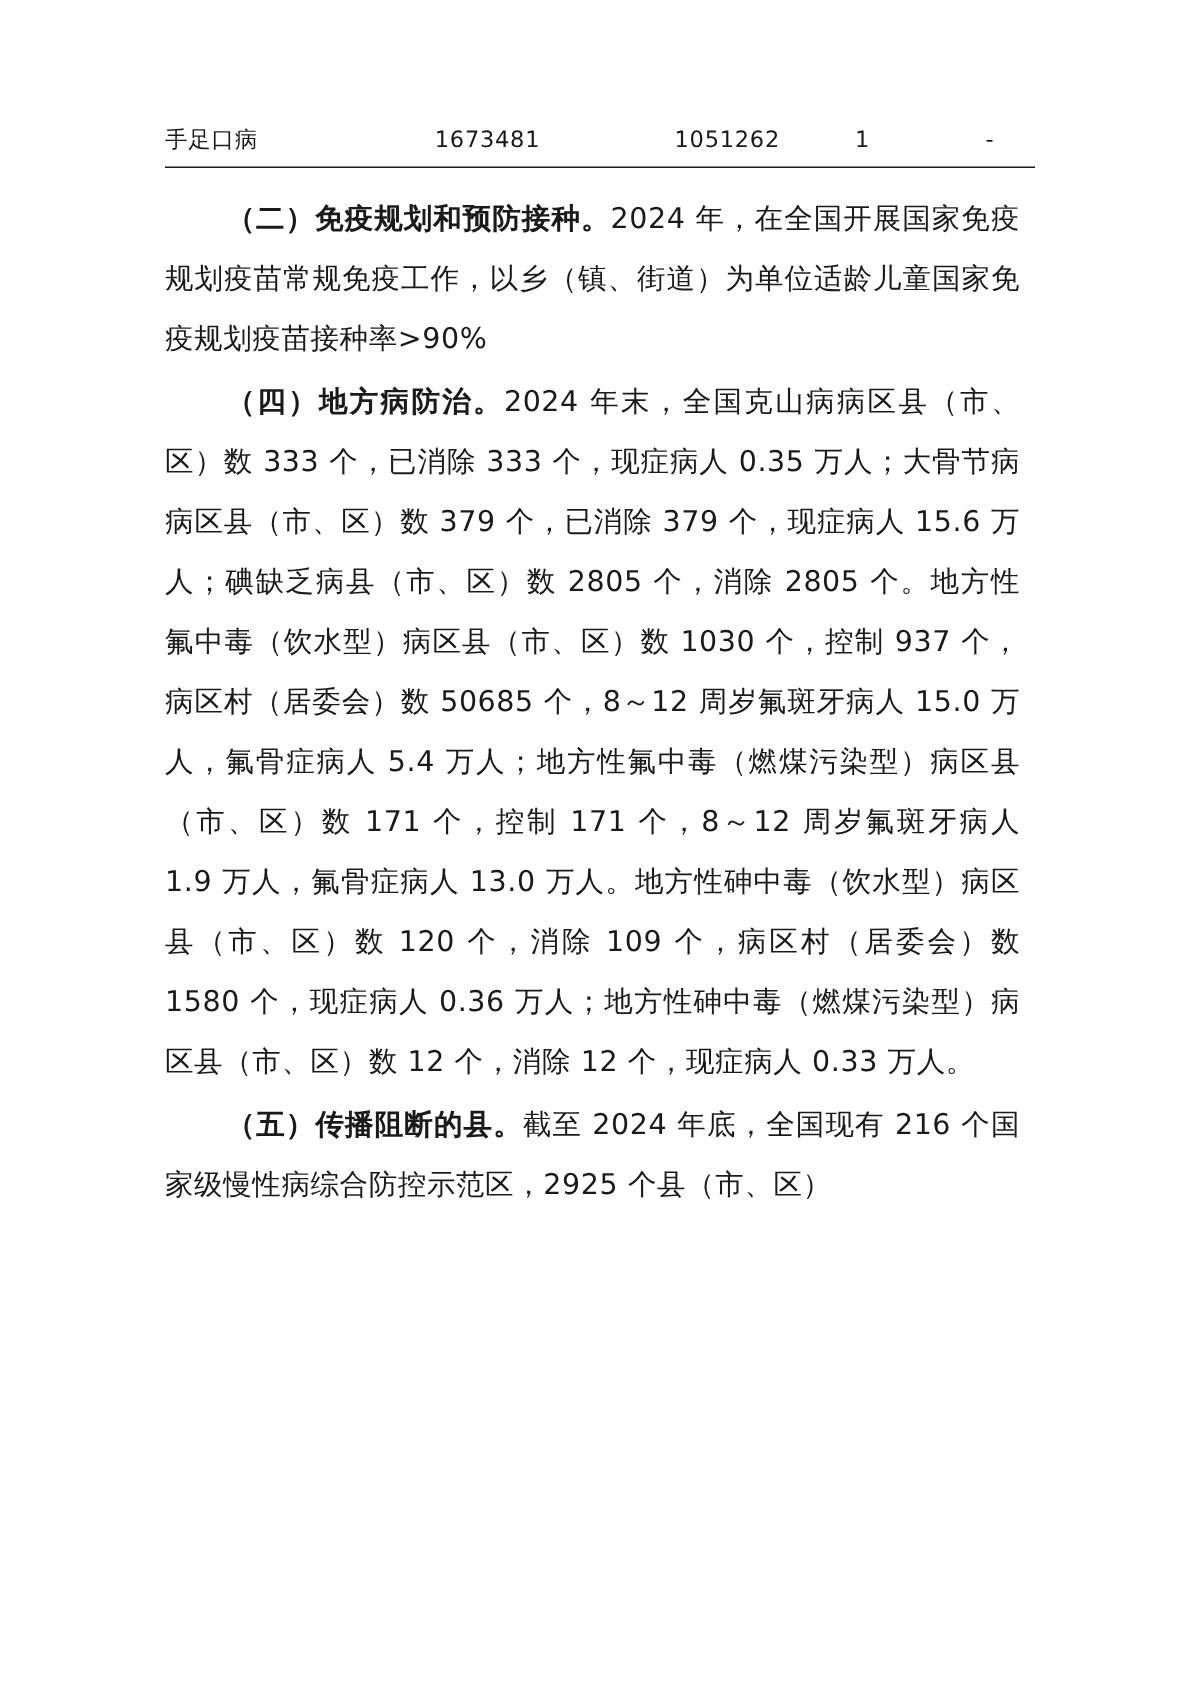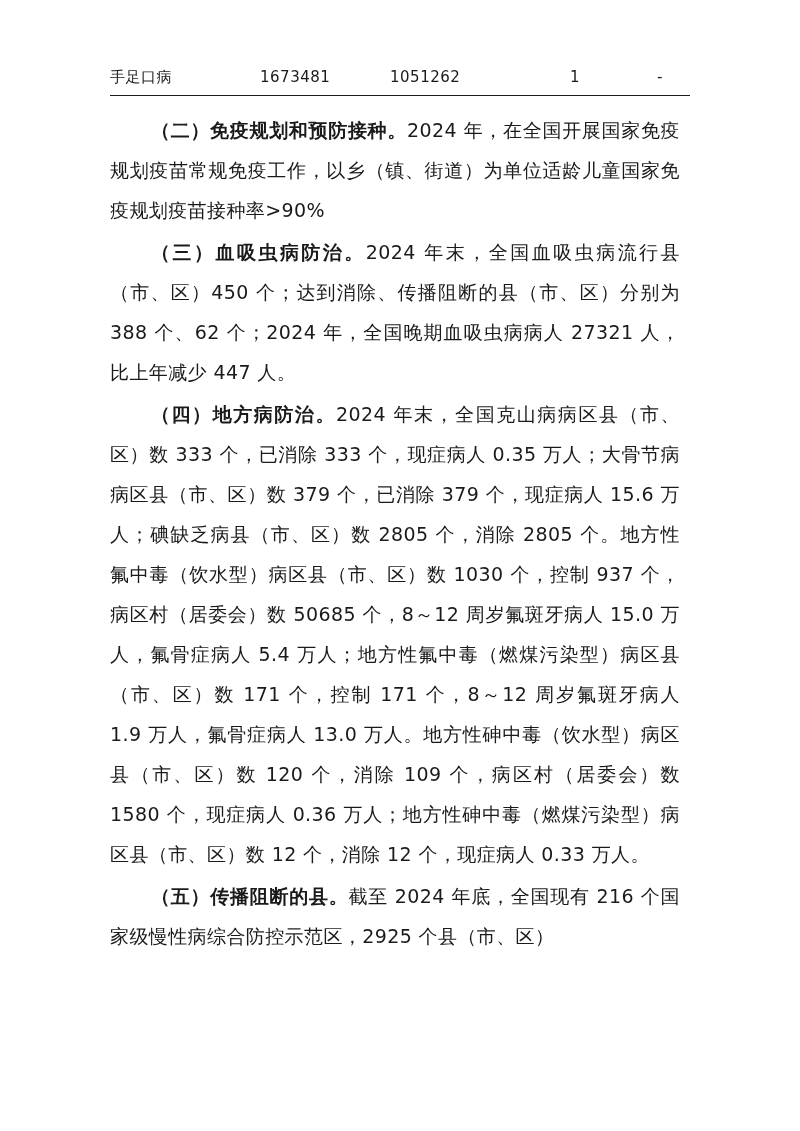--- a/index.html
+++ b/index.html
@@ -12,42 +12,42 @@
     width: 800px;
     height: 1131px;
     background: #ffffff;
     font-family: "DejaVu Sans", "Liberation Sans", sans-serif;
     color: #1a1a1a;
     overflow: hidden;
   }
   .content {
     position: absolute;
     left: 110px;
-    top: 68px;
+    top: 84px;
     width: 580px;
   }
   
   .table-row {
     display: flex;
     align-items: baseline;
     font-size: 15px;
     letter-spacing: 0.5px;
     padding-bottom: 6px;
   }
   .table-row .c1 {
     width: 150px;
     text-align: left;
   }
   .table-row .c2 {
     width: 130px;
-    text-align: left;
+    text-align: center;
   }
   .table-row .c3 {
     width: 130px;
-    text-align: left;
+    text-align: right;
   }
   .table-row .c4 {
     width: 110px;
     text-align: center;
   }
   .table-row .c5 {
     width: 60px;
     text-align: center;
   }
   .rule {
@@ -83,20 +83,19 @@
       <span class="c2">1673481</span>
       <span class="c3">1051262</span>
       <span class="c4">1</span>
       <span class="c5">-</span>
     </div>
 
     <div class="rule"></div>
 
     <p class="para"><span class="lead">（二）免疫规划和预防接种。</span><span>2024 年，在全国开展国家免疫规划疫苗常规免疫工作，以乡（镇、街道）为单位适龄儿童国家免疫规划疫苗接种率&gt;90%</span></p>
 
-    <p class="para"><span class="lead">（三）血吸虫病防治。</span><span>2024 年末，全国血吸虫病流行县（市、区）450 个；达到消除、传播阻断的县（市、区）分别为 388 个、62 个；2024 年，全国晚期血吸虫病病人 27321 人，比上年减少 447 人。</span></p>
 
     <p class="para"><span class="lead">（四）地方病防治。</span><span>2024 年末，全国克山病病区县（市、区）数 333 个，已消除 333 个，现症病人 0.35 万人；大骨节病病区县（市、区）数 379 个，已消除 379 个，现症病人 15.6 万人；碘缺乏病县（市、区）数 2805 个，消除 2805 个。地方性氟中毒（饮水型）病区县（市、区）数 1030 个，控制 937 个，病区村（居委会）数 50685 个，8～12 周岁氟斑牙病人 15.0 万人，氟骨症病人 5.4 万人；地方性氟中毒（燃煤污染型）病区县（市、区）数 171 个，控制 171 个，8～12 周岁氟斑牙病人 1.9 万人，氟骨症病人 13.0 万人。地方性砷中毒（饮水型）病区县（市、区）数 120 个，消除 109 个，病区村（居委会）数 1580 个，现症病人 0.36 万人；地方性砷中毒（燃煤污染型）病区县（市、区）数 12 个，消除 12 个，现症病人 0.33 万人。</span></p>
 
     <p class="para"><span class="lead">（五）传播阻断的县。</span><span>截至 2024 年底，全国现有 216 个国家级慢性病综合防控示范区，2925 个县（市、区）</span></p>
 
   </div>
 </div>
 
 </body></html>

